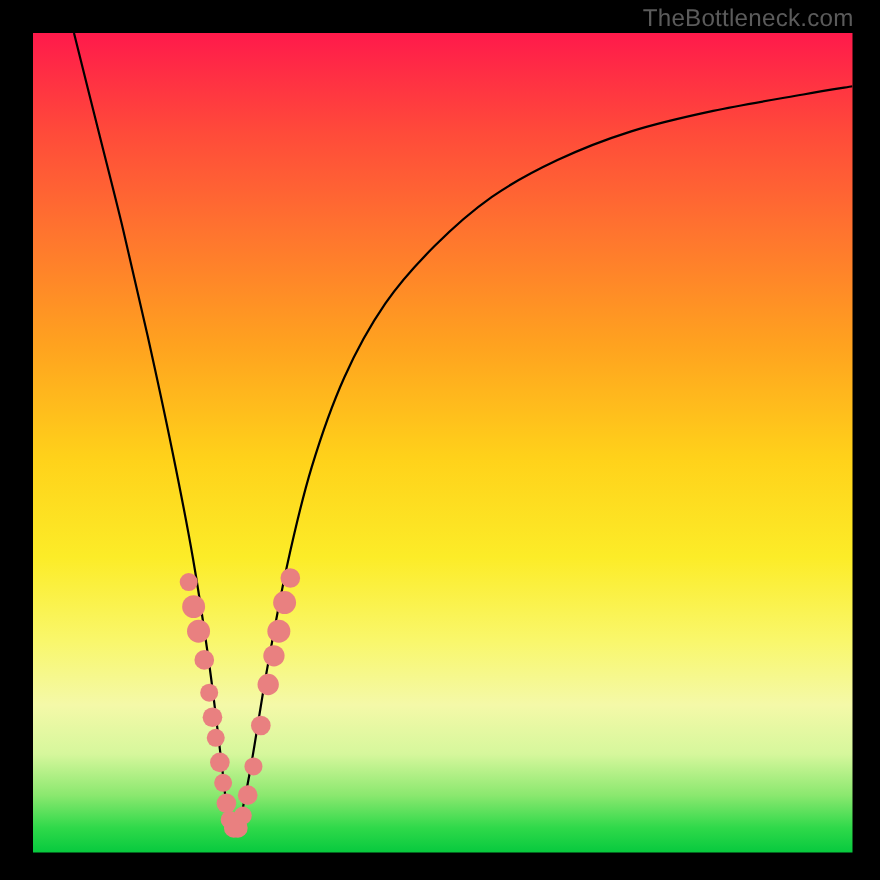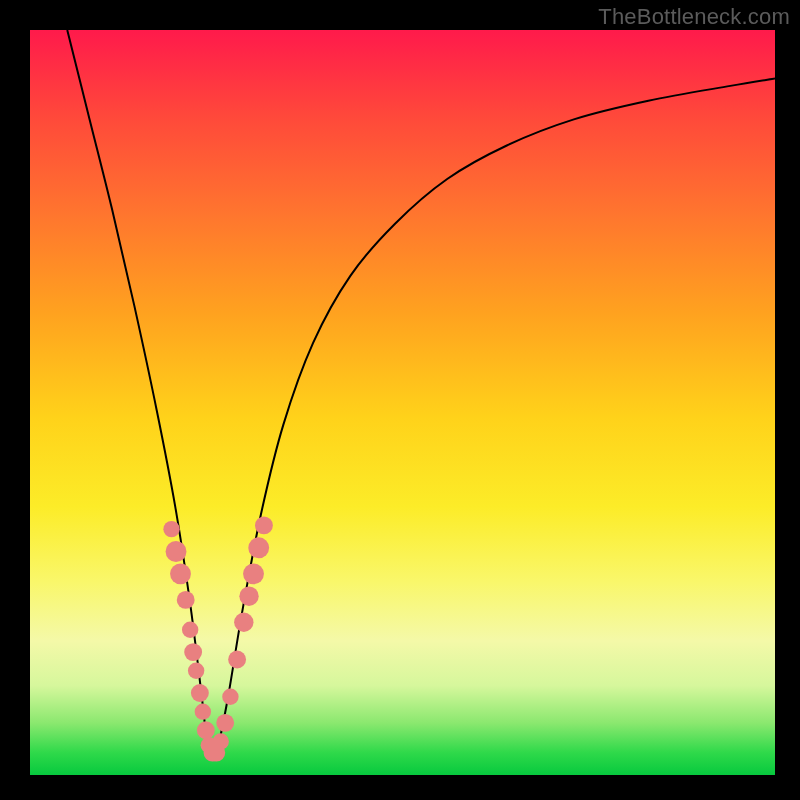--- a/index.html
+++ b/index.html
@@ -30,21 +30,21 @@
       #f4f9a8 82%,
       #d6f79c 88%,
       #8be86f 93%,
       #2fd94a 97%,
       #07c93e 100%
     );
   }
   .watermark {
     position: absolute;
     top: 4px;
-    right: 10px;
+    right: 24px;
     color: #5b5b5b;
     font-size: 22px;
     font-weight: 500;
     letter-spacing: 0.2px;
     user-select: none;
   }
   svg {
     position: absolute;
     left: 0;
     top: 0;

